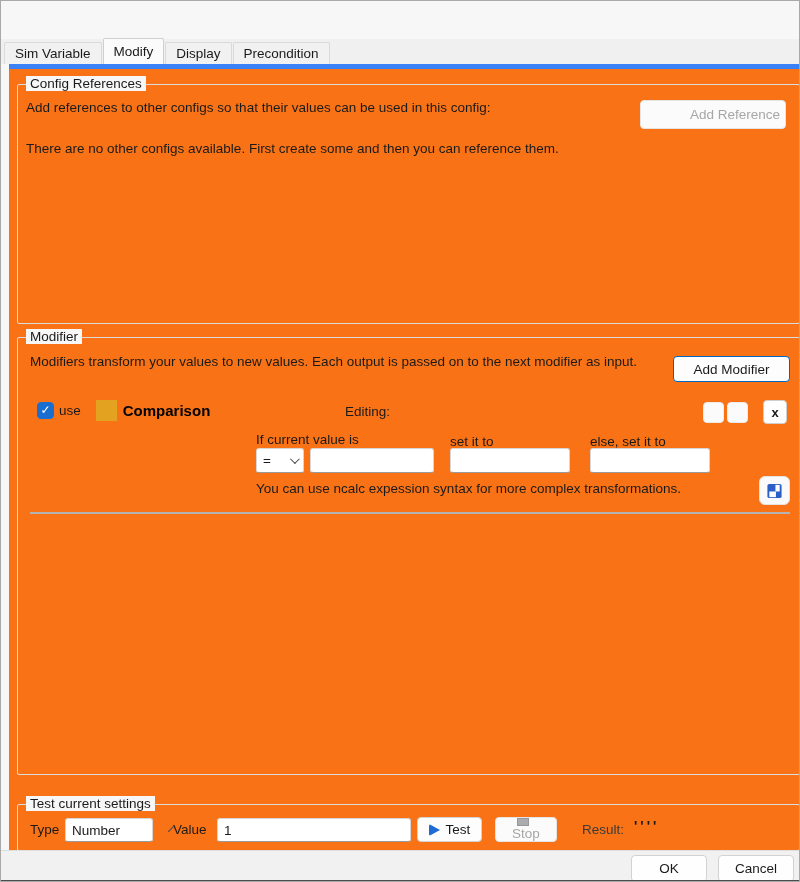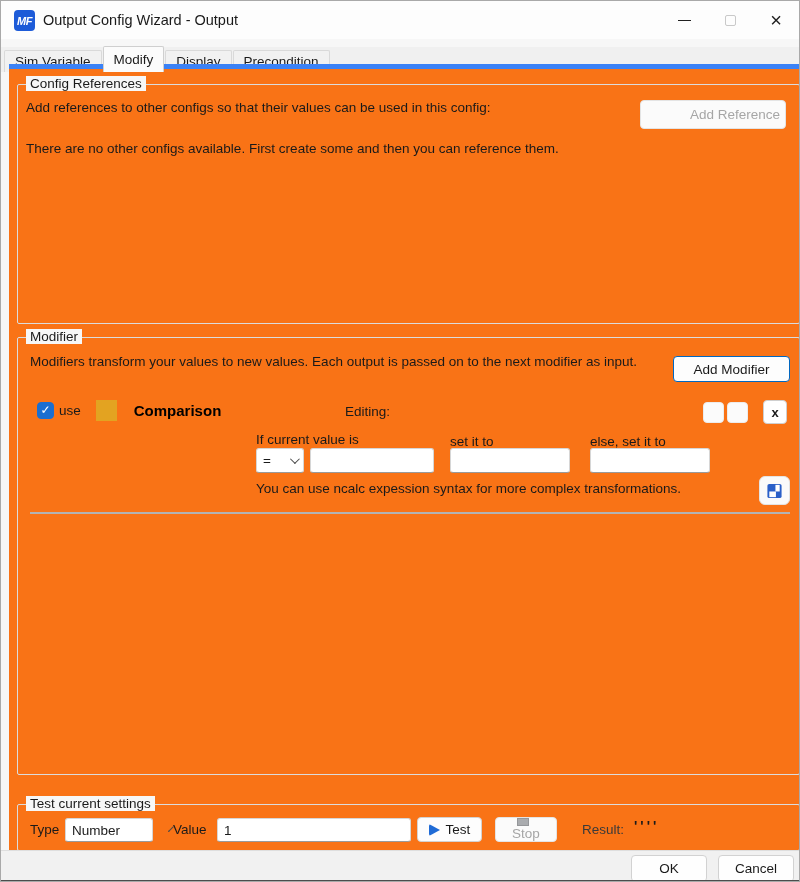--- a/index.html
+++ b/index.html
@@ -17,21 +17,21 @@
   }
   .win-title{position:absolute;left:42px;top:0;height:38px;display:flex;align-items:center;
     font-size:14.5px;color:#1a1a1a;}
   .win-controls{position:absolute;right:0;top:0;height:38px;display:flex;}
   .win-btn{width:46px;height:38px;display:flex;align-items:center;justify-content:center;}
   .glyph-min{width:13px;height:0;border-top:1.4px solid #202020;display:block;}
   .glyph-max{width:11px;height:11px;border:1.2px solid #c9c9c9;border-radius:2px;display:block;}
   .glyph-close{font-size:20px;color:#202020;line-height:1;font-weight:300;}
   
   .tabstrip{position:absolute;left:0;top:38px;width:100%;height:25px;background:#f0f0f0;
-    display:flex;align-items:flex-end;padding-left:3px;margin-top:8px;}
+    display:flex;align-items:flex-end;padding-left:3px;}
   .tab{
     height:22px;padding:0 10px;display:flex;align-items:center;font-size:13.5px;color:#1a1a1a;
     background:#f1f1f1;border:1px solid #d9d9d9;border-bottom:none;margin-right:1px;
     border-radius:2px 2px 0 0;
   }
   .tab.active{
     height:26px;background:#fbfbfb;position:relative;z-index:2;border-color:#cfcfcf;
     margin-top:-4px;
   }
   
@@ -51,21 +51,21 @@
   
   #gb-refs{left:8px;top:15px;width:783px;height:240px;}
   
   #gb-modifier{left:8px;top:268px;width:783px;height:438px;}
   .mod-row{position:absolute;left:19px;top:60px;height:24px;display:flex;align-items:center;}
   .checkbox{width:17px;height:17px;border-radius:4px;background:#1a6ed0;border:1px solid #1a6ed0;
     display:flex;align-items:center;justify-content:center;}
   .checkbox .check{color:#fff;font-size:12px;line-height:1;}
   .use-label{font-size:13.5px;margin-left:5px;color:#1a1a1a;}
   .swatch{width:21px;height:21px;margin-left:15px;}
-  .mod-name{font-size:15px;font-weight:bold;margin-left:17px;color:#000;}
+  .mod-name{font-size:15px;font-weight:bold;margin-left:6px;color:#000;}
   .editing-label{position:absolute;left:327px;top:66px;font-size:13.5px;color:#1a1a1a;}
   .small-btn{position:absolute;width:21px;height:21px;border:1px solid #ececec;background:#fbfbfb;
     border-radius:4px;top:64px;}
   .small-btn.delete{width:24px;height:24px;top:62px;border-color:#cfcfcf;background:#fff;
     display:flex;align-items:center;justify-content:center;font-size:13px;font-weight:bold;color:#1a1a1a;}
   .field-label{position:absolute;font-size:13.5px;color:#1a1a1a;white-space:nowrap;}
   .textbox{
     position:absolute;height:25px;background:#fff;border:1px solid #d6d6d6;border-bottom-color:#9a9a9a;
     border-radius:3px;font-size:13.5px;padding:0 6px;color:#1a1a1a;outline:none;
   }
@@ -90,37 +90,20 @@
   .footer{position:absolute;left:0;top:849px;width:100%;height:30px;background:#f1f1f1;
     border-top:1px solid #dedede;}
   .footer .btn{position:absolute;top:4px;width:76px;height:27px;background:#fefefe;}
   .bottom-edge{position:absolute;left:0;top:879px;width:100%;height:3px;background:#4c4c4c;}
 </style>
 </head>
 <body>
 
 <div class="window">
 
-  <div class="titlebar">
-    <div class="app-icon">
-      <span>MF</span>
-    </div>
-    <div class="win-title">Output Config Wizard - Output</div>
-    <div class="win-controls">
-      <div class="win-btn">
-        <span class="glyph-min"></span>
-      </div>
-      <div class="win-btn">
-        <span class="glyph-max"></span>
-      </div>
-      <div class="win-btn">
-        <span class="glyph-close">×</span>
-      </div>
-    </div>
-  </div>
 
   <div class="tabstrip">
     <div class="tab">Sim Variable</div>
     <div class="tab active">Modify</div>
     <div class="tab">Display</div>
     <div class="tab">Precondition</div>
   </div>
 
   <div class="page">
 

